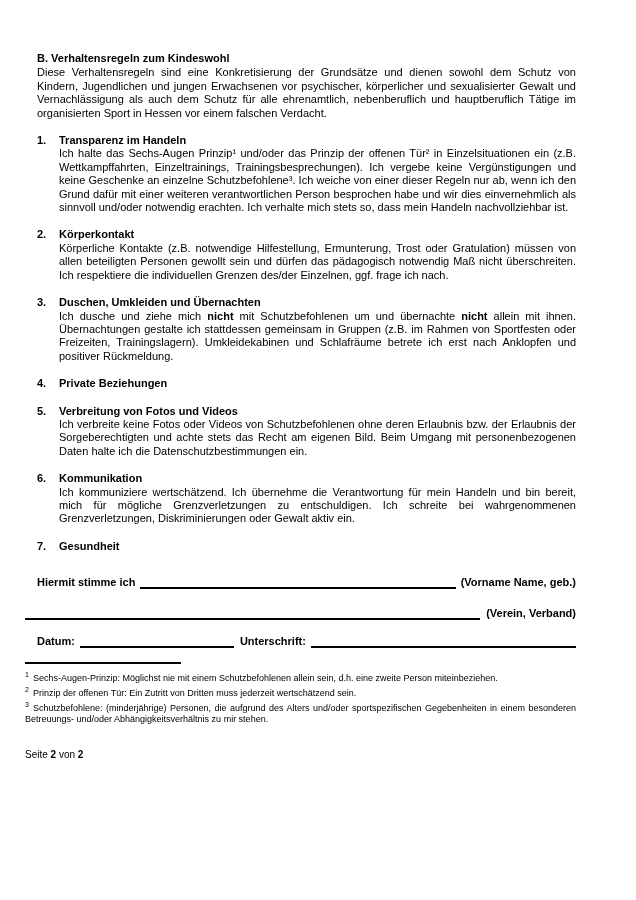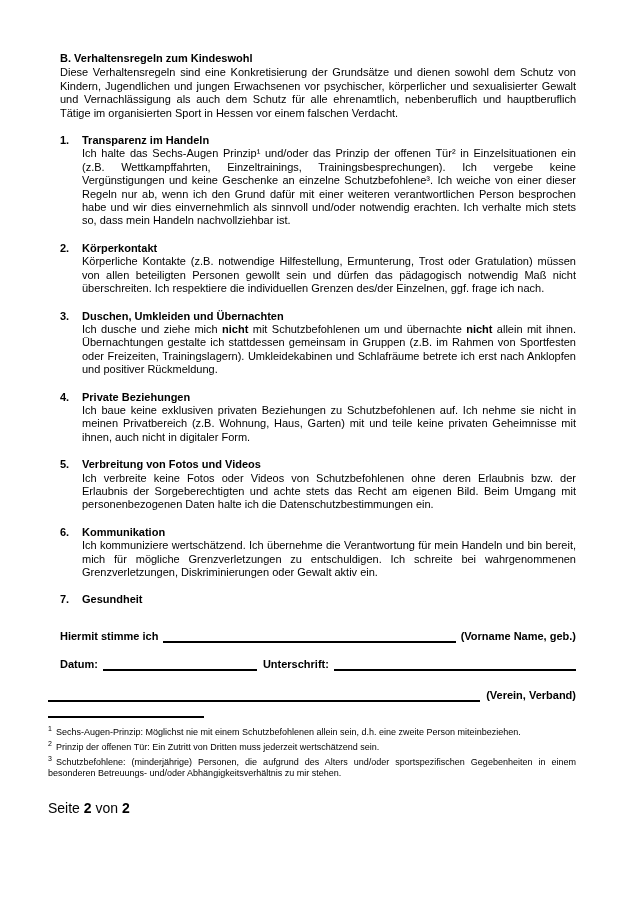--- a/index.html
+++ b/index.html
@@ -1,20 +1,20 @@
 <!DOCTYPE html>
 <html lang="de"><head>
 <meta charset="utf-8">
 <style>
   html,body{margin:0;padding:0;}
   body{
     width:636px;height:900px;overflow:hidden;background:#ffffff;color:#000000;
     font-family:"Liberation Sans","DejaVu Sans",sans-serif;
   }
-  .page{padding:52px 60px 0 60px;font-size:11px;line-height:13.4px;}
+  .page{padding:52px 60px 0 37px;font-size:11px;line-height:13.4px;}
   .bold{font-weight:bold;}
   .justify{text-align:justify;}
   .title{font-weight:bold;margin-bottom:1px;}
   .section{display:flex;margin-top:14px;}
   .num{flex:none;width:22px;font-weight:bold;}
   .txt{flex:1;min-width:0;}
   .sec-heading{font-weight:bold;}
   .sig-row{display:flex;}
   .fill{flex:1;border-bottom:2px solid #000;height:11px;}
   .row-name{margin-top:23px;}
@@ -24,21 +24,21 @@
   .fill-date{flex:none;width:154px;margin-left:5px;}
   .lbl-unterschrift{margin-left:6px;}
   .row-date .fill-sig{margin-left:5px;}
   .row-org{margin-top:17px;}
   .row-org .fill{margin-left:-12px;}
   .row-org .hint{margin-left:6px;}
   .footnotes{margin-left:-12px;margin-top:14px;font-size:9px;line-height:11px;}
   .fn-rule{width:156px;border-top:2px solid #000;margin-bottom:5px;}
   .fn sup{font-size:7px;margin-right:4px;}
   .fn.justify{text-align:justify;}
-  .footer{margin-top:23px;margin-left:-12px;font-size:14px;}
+  .footer{margin-top:23px;margin-left:-12px;font-size:10px;}
 </style>
 </head>
 <body>
 
 <div class="page">
 
   <div class="title">B. Verhaltensregeln zum Kindeswohl</div>
 
   <div class="justify">Diese Verhaltensregeln sind eine Konkretisierung der Grundsätze und dienen sowohl dem Schutz von Kindern, Jugendlichen und jungen Erwachsenen vor psychischer, körperlicher und sexualisierter Gewalt und Vernachlässigung als auch dem Schutz für alle ehrenamtlich, nebenberuflich und hauptberuflich Tätige im organisierten Sport in Hessen vor einem falschen Verdacht.</div>
 
@@ -61,21 +61,20 @@
         <div class="num">3.</div>
         <div class="txt">
           <div class="sec-heading">Duschen, Umkleiden und Übernachten</div>
           <div class="justify"><span>Ich dusche und ziehe mich </span><span class="bold">nicht</span><span> mit Schutzbefohlenen um und übernachte </span><span class="bold">nicht</span><span> allein mit ihnen. Übernachtungen gestalte ich stattdessen gemeinsam in Gruppen (z.B. im Rahmen von Sportfesten oder Freizeiten, Trainingslagern). Umkleidekabinen und Schlafräume betrete ich erst nach Anklopfen und positiver Rückmeldung.</span></div>
         </div>
       </div>
       <div class="section">
         <div class="num">4.</div>
         <div class="txt">
           <div class="sec-heading">Private Beziehungen</div>
-          <div class="justify"><span>Ich baue keine exklusiven privaten Beziehungen zu Schutzbefohlenen auf. Ich nehme sie nicht in meinen Privatbereich (z.B. Wohnung, Haus, Garten) mit und teile keine privaten Geheimnisse mit ihnen, auch nicht in digitaler Form.</span></div>
         </div>
       </div>
       <div class="section">
         <div class="num">5.</div>
         <div class="txt">
           <div class="sec-heading">Verbreitung von Fotos und Videos</div>
           <div class="justify"><span>Ich verbreite keine Fotos oder Videos von Schutzbefohlenen ohne deren Erlaubnis bzw. der Erlaubnis der Sorgeberechtigten und achte stets das Recht am eigenen Bild. Beim Umgang mit personenbezogenen Daten halte ich die Datenschutzbestimmungen ein.</span></div>
         </div>
       </div>
       <div class="section">
@@ -93,30 +92,30 @@
       </div>
     </div>
 
   <div class="sig-row row-name">
     <span class="bold">Hiermit stimme ich</span>
     <span class="fill"></span>
     <span class="bold">(Vorname Name, geb.)</span>
   </div>
 
 
+  <div class="sig-row row-org">
+    <span class="fill"></span>
+    <span class="bold hint">(Verein, Verband)</span>
+  </div>
+
   <div class="sig-row row-date">
     <span class="bold">Datum:</span>
     <span class="fill fill-date"></span>
     <span class="bold lbl-unterschrift">Unterschrift:</span>
     <span class="fill fill-sig"></span>
-  </div>
-
-  <div class="sig-row row-org">
-    <span class="fill"></span>
-    <span class="bold hint">(Verein, Verband)</span>
   </div>
 
   <div class="footnotes">
     <div class="fn-rule"></div>
     <div class="fn">
       <sup>1</sup><span>Sechs-Augen-Prinzip: Möglichst nie mit einem Schutzbefohlenen allein sein, d.h. eine zweite Person miteinbeziehen.</span>
     </div>
     <div class="fn">
       <sup>2</sup><span>Prinzip der offenen Tür: Ein Zutritt von Dritten muss jederzeit wertschätzend sein.</span>
     </div>

